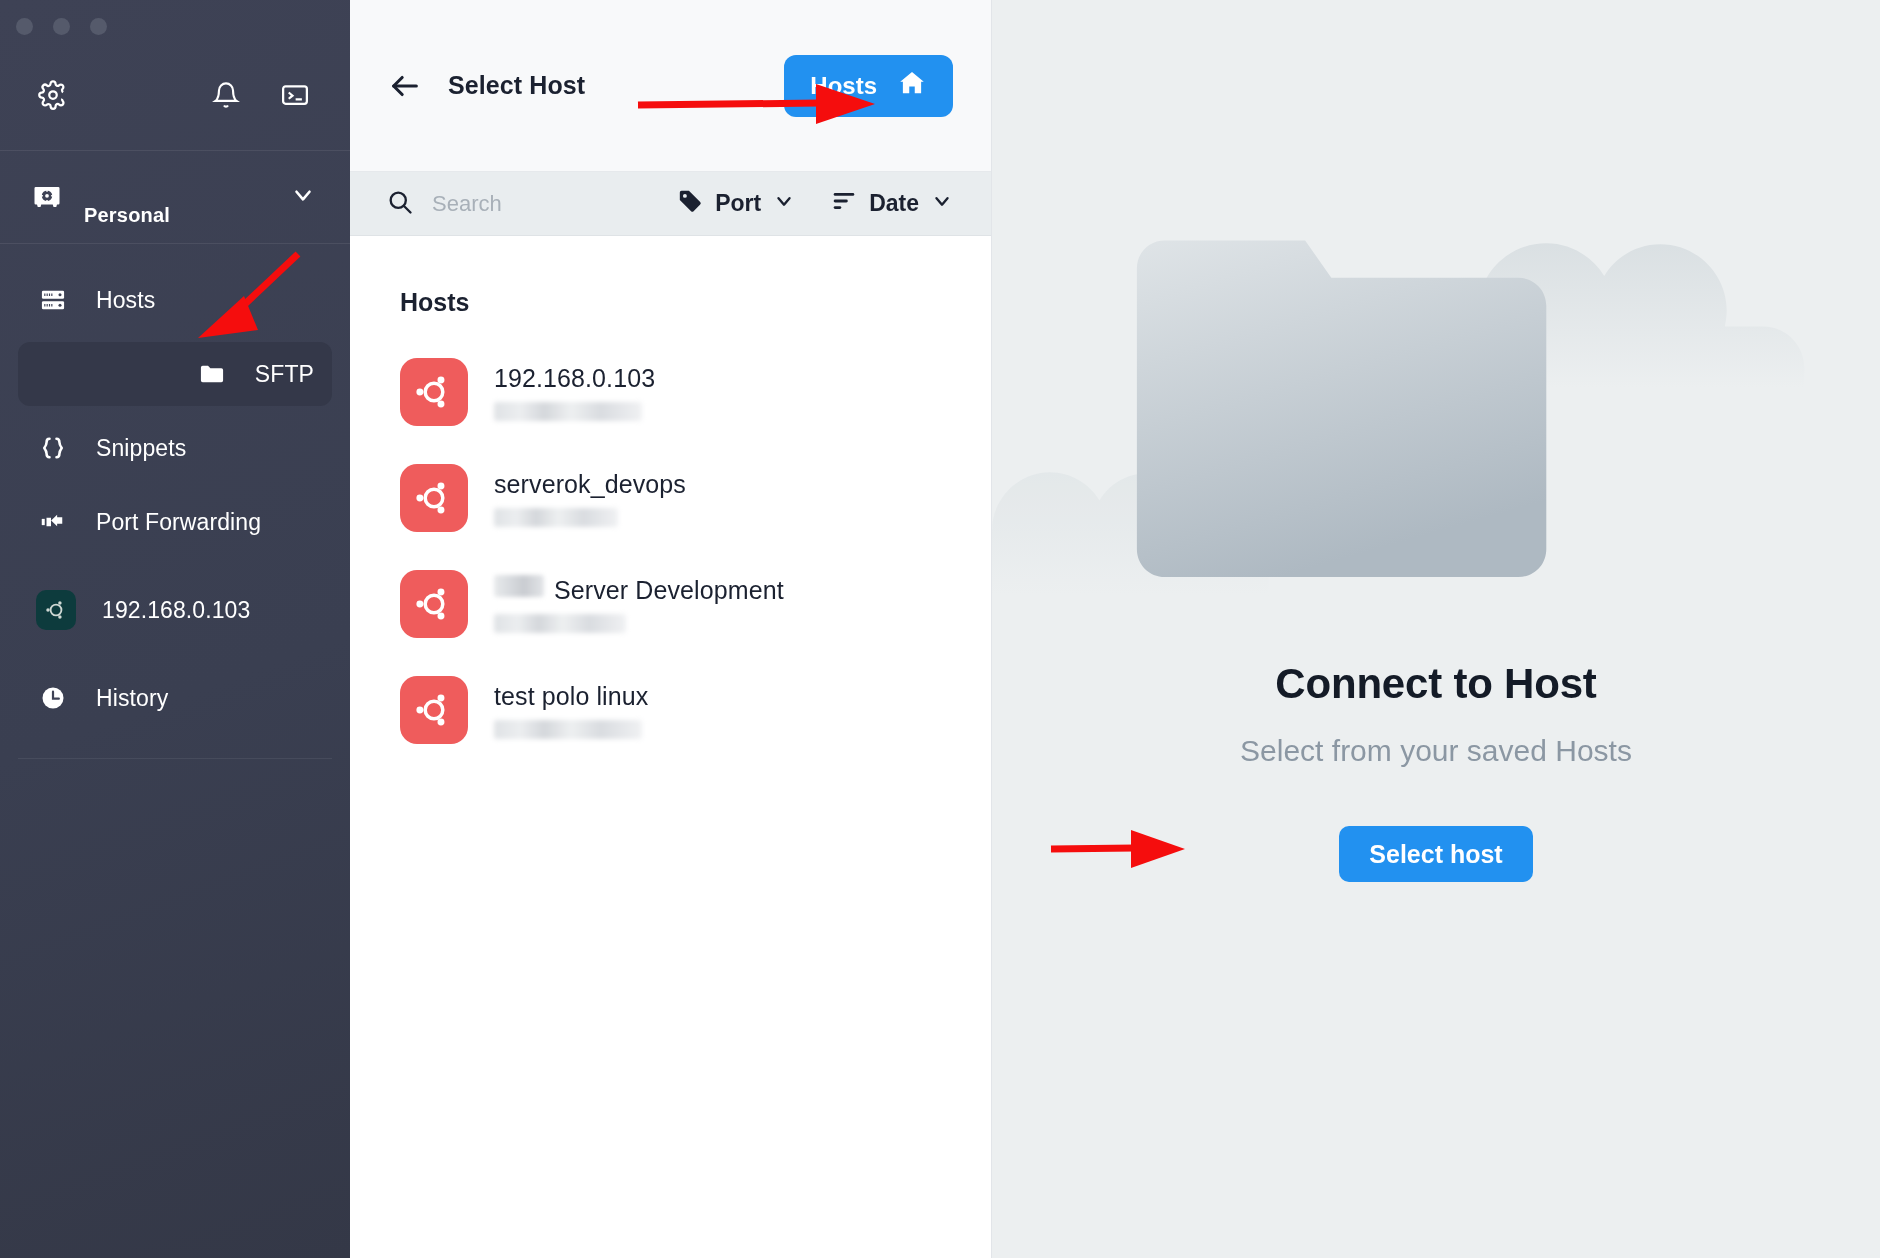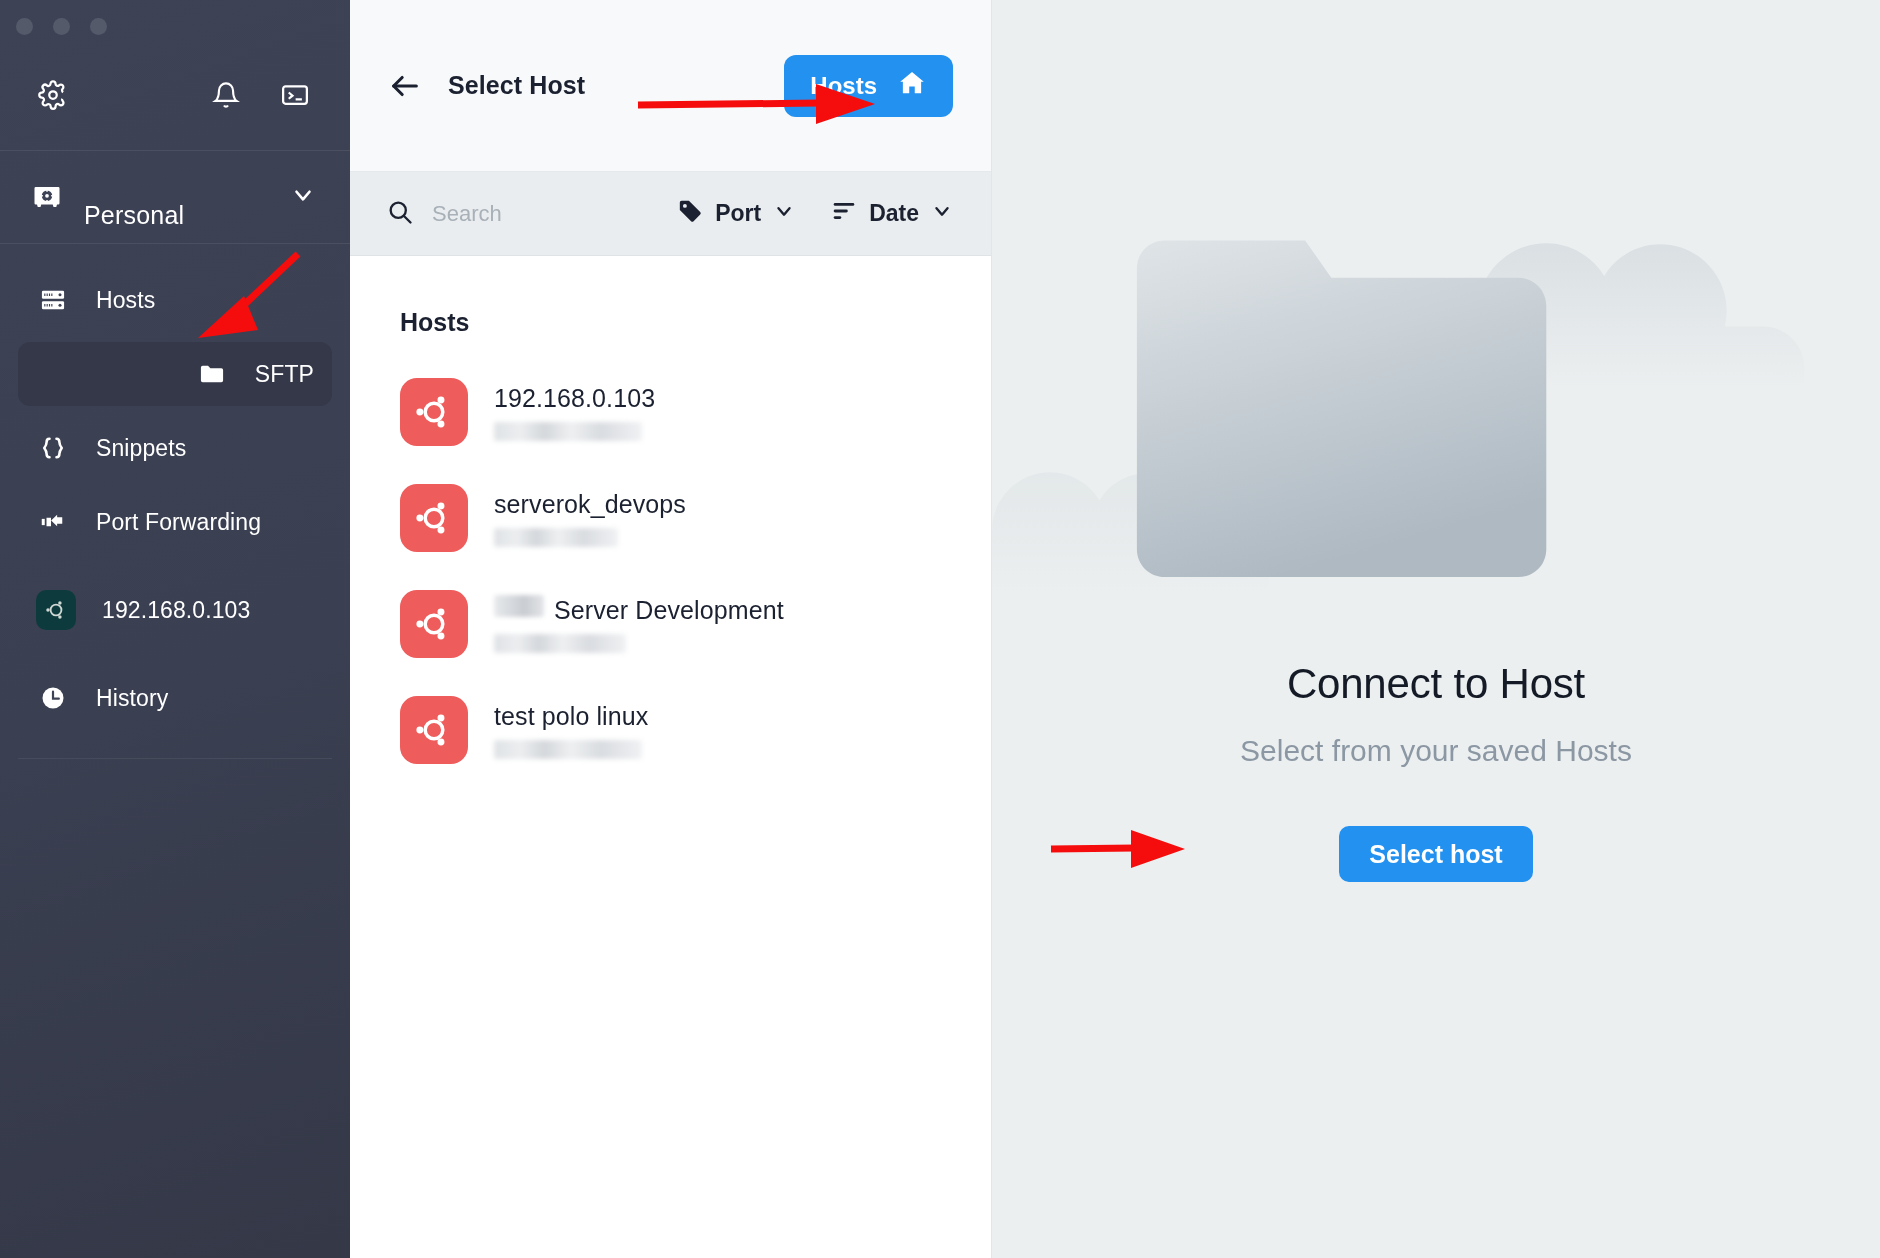--- a/index.html
+++ b/index.html
@@ -62,22 +62,22 @@
     padding: 0 34px 0 32px;
     gap: 22px;
   }
   .vault-icon {
     width: 30px; height: 30px;
     flex: 0 0 30px;
     color: #fff;
   }
   .vault-name {
     color: #ffffff;
-    font-size: 25px;
-    font-weight: normal;
+    font-size: 20px;
+    font-weight: bold;
     letter-spacing: 0.2px;
     flex: 1;
     margin-top: 36px;
   }
   .chev { color: #ffffff; }
 
   .nav {
     padding: 24px 18px 0 18px;
     display: flex;
     flex-direction: column;
@@ -165,21 +165,21 @@
     padding: 0 26px;
     display: inline-flex;
     align-items: center;
     gap: 20px;
     font-size: 24px;
     font-weight: bold;
     font-family: "Liberation Sans", sans-serif;
     cursor: pointer;
   }
   .filter-bar {
-    height: 84px;
+    height: 64px;
     background: #e9edef;
     display: flex;
     align-items: center;
     padding: 0 38px 0 36px;
     border-bottom: 1px solid #dfe3e6;
   }
   .search-wrap {
     display: flex;
     align-items: center;
     gap: 18px;
@@ -279,21 +279,21 @@
     height: 540px;
   }
   .right-content {
     position: absolute;
     top: 660px;
     width: 100%;
     text-align: center;
   }
   .right-title {
     font-size: 42px;
-    font-weight: normal;
+    font-weight: bold;
     color: #141b27;
     letter-spacing: -0.2px;
   }
   .right-sub {
     font-size: 30px;
     color: #8b97a3;
     margin-top: 26px;
   }
   .select-host-btn {
     margin-top: 58px;

